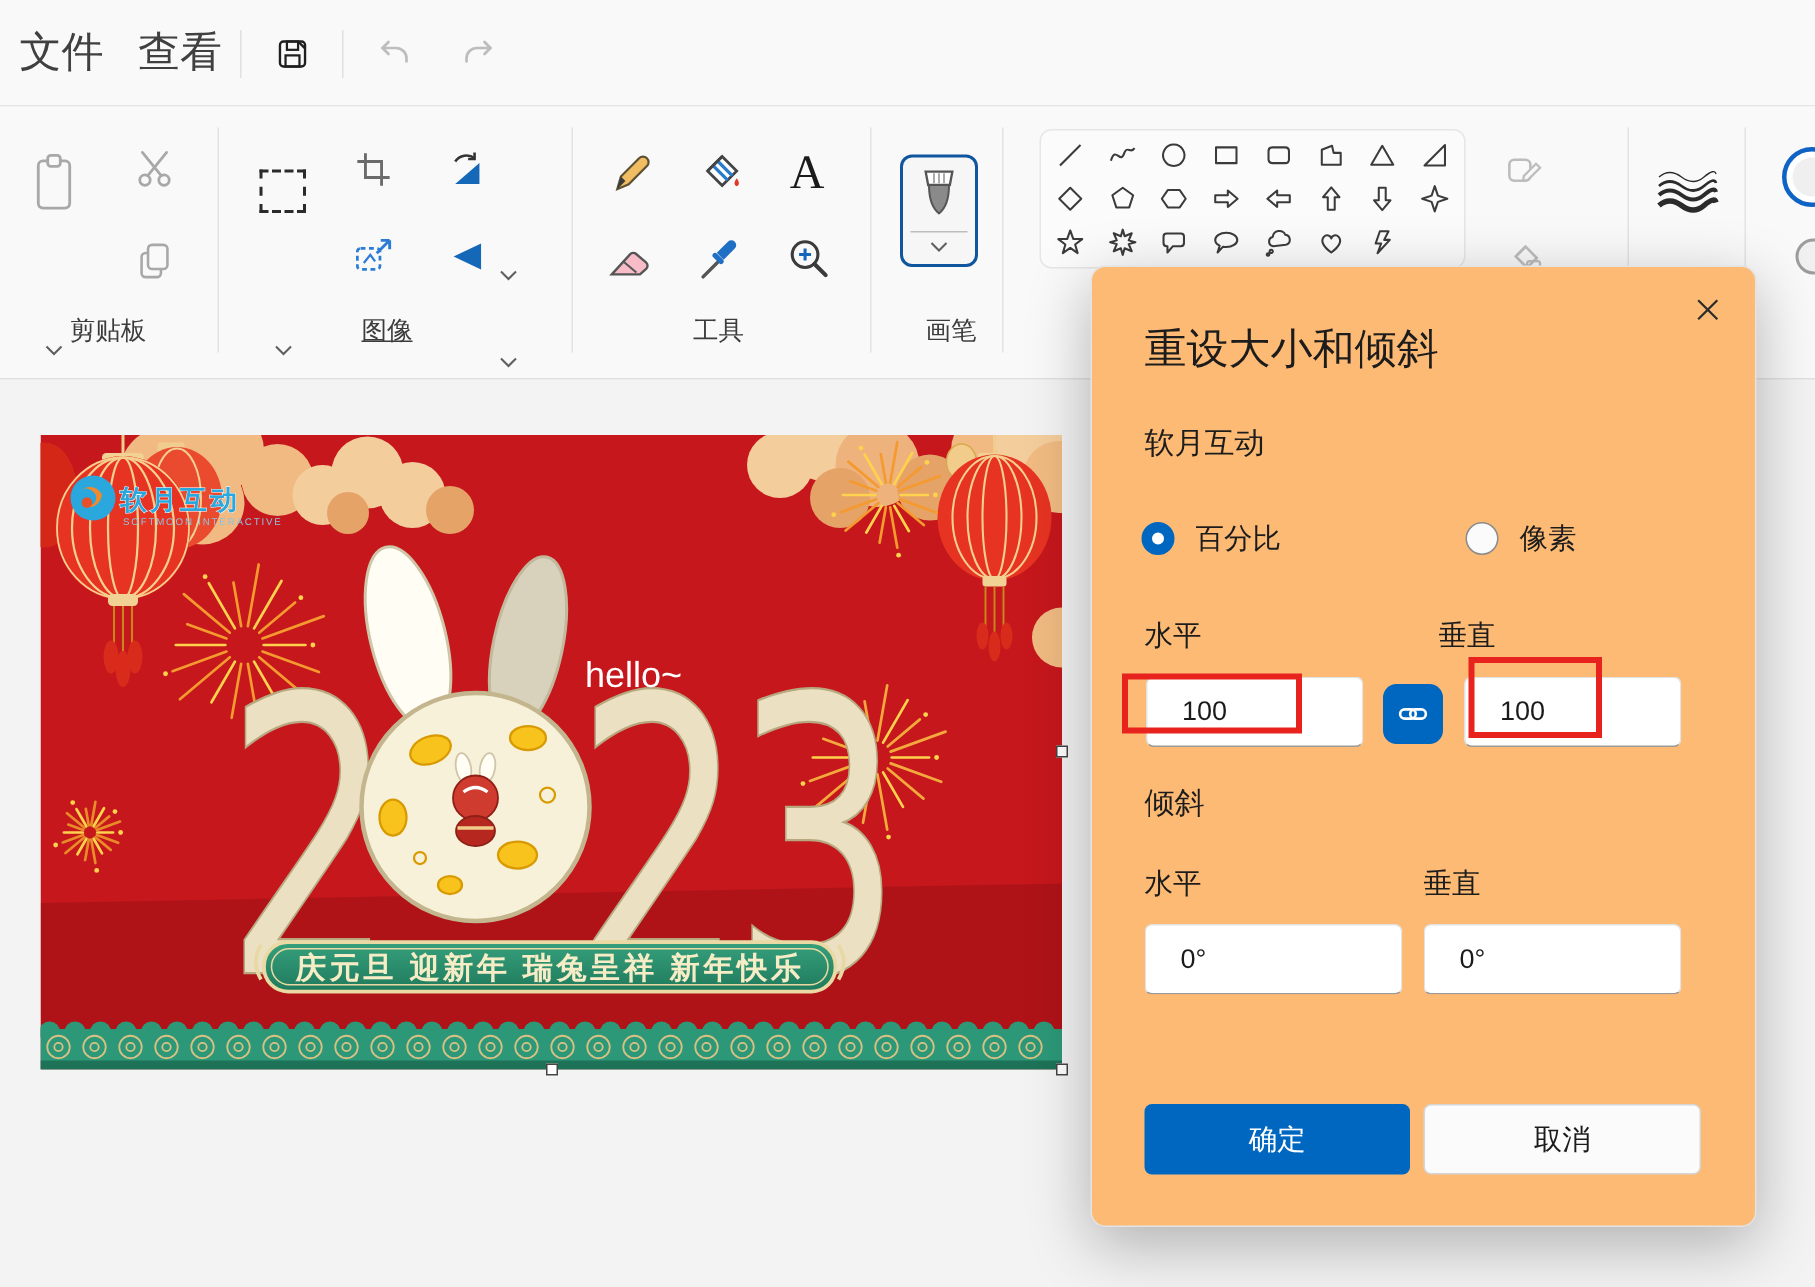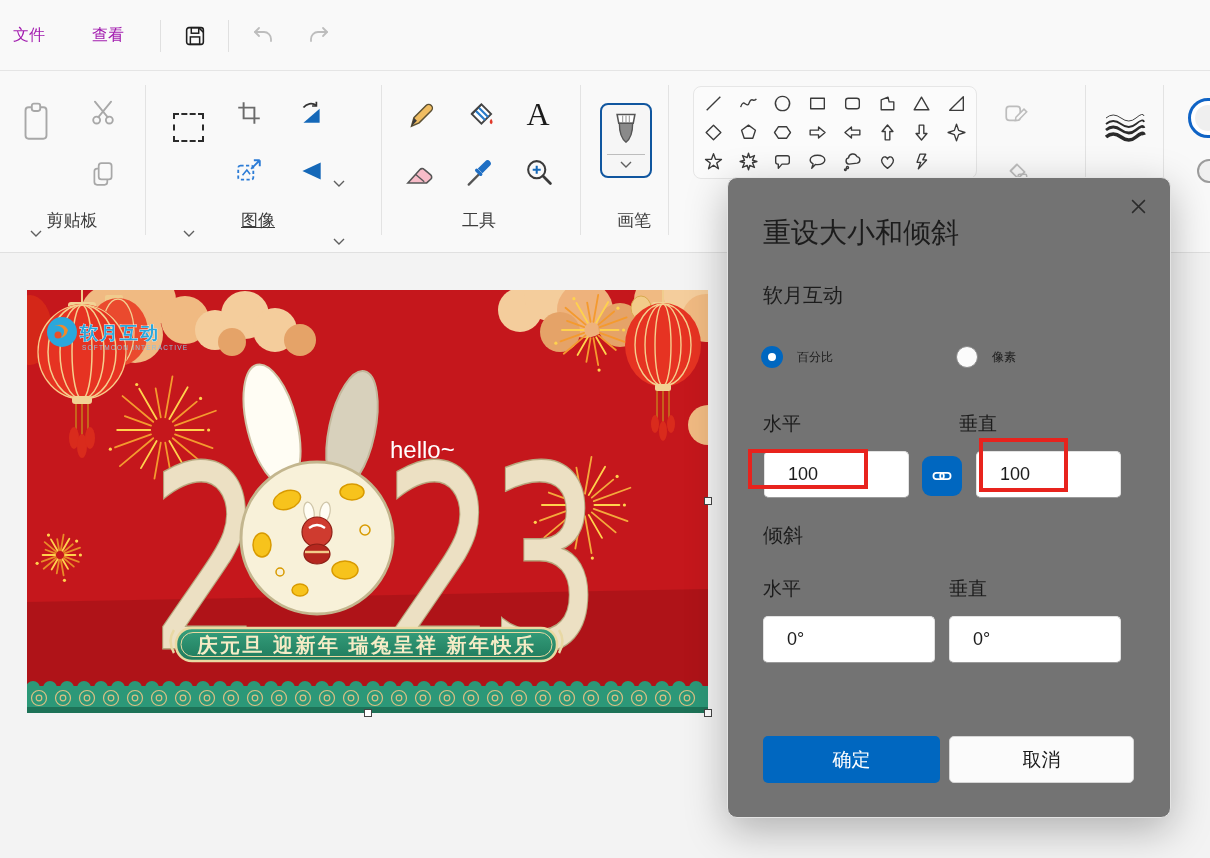--- a/index.html
+++ b/index.html
@@ -1,21 +1,21 @@
 <!DOCTYPE html>
 <html style="--accent: #0067c0; --anno: #e8231d;"><head>
 <meta charset="utf-8">
 <style>
   html,body{margin:0;padding:0;background:#e9e9e9;}
   .app{position:relative;width:1210px;height:858px;overflow:hidden;
        font-family:"Liberation Sans","DejaVu Sans",sans-serif;background:#f3f3f3;
        -webkit-font-smoothing:antialiased;}
   
   .topbar{position:absolute;left:0;top:0;width:1210px;height:70px;background:#f9f9f9;border-bottom:1px solid #e5e5e5;}
-  .menu-item{position:absolute;top:0;height:70px;display:flex;align-items:center;font-size:16px;color:#a21caf;cursor:default;}
+  .menu-item{position:absolute;top:0;height:70px;display:flex;align-items:center;font-size:28px;color:#404040;cursor:default;}
   .vdiv{position:absolute;top:20px;height:32px;width:1px;background:#e0e0e0;}
   .tb-btn{position:absolute;top:23px;width:26px;height:26px;display:flex;align-items:center;justify-content:center;}
   
   .ribbon{position:absolute;left:0;top:71px;width:1210px;height:181px;background:#f9f9f9;border-bottom:1px solid #e0e0e0;}
   .rdiv{position:absolute;top:14px;height:150px;width:1px;background:#e3e3e3;}
   .grp-label{position:absolute;top:138px;width:120px;text-align:center;font-size:17px;color:#3c3c3c;}
   .icon-btn{position:absolute;display:flex;align-items:center;justify-content:center;}
   .chev{position:absolute;width:14px;height:9px;}
   .sel-rect{position:absolute;width:31px;height:29px;border:2px dashed #2b2b2b;box-sizing:border-box;}
   .brush-btn{position:absolute;left:600px;top:32px;width:52px;height:75px;border:2px solid #10569f;border-radius:8px;
@@ -27,31 +27,31 @@
   .shape-cell{display:flex;align-items:center;justify-content:center;}
   .swatch1{position:absolute;right:-18px;top:27px;width:40px;height:40px;border-radius:50%;
            border:3px solid #0f63c5;background:#fff;box-sizing:border-box;}
   .swatch1 i{display:block;margin:4px;width:26px;height:26px;border-radius:50%;background:#efefef;}
   .swatch2{position:absolute;right:-11px;top:88px;width:24px;height:24px;border-radius:50%;
            border:2px solid #9c9c9c;background:#f0f0f0;box-sizing:border-box;}
   
   .canvas-wrap{position:absolute;left:27px;top:290px;width:681px;height:423px;}
   .handle{position:absolute;width:8px;height:8px;background:#fff;border:1px solid #444;box-sizing:border-box;z-index:5;}
   
-  .dialog{position:absolute;left:727px;top:177px;width:444px;height:641px;background:#737373;border:1px solid #e3e3e3;
+  .dialog{position:absolute;left:727px;top:177px;width:444px;height:641px;background:#fdba74;border:1px solid #e3e3e3;
           border-radius:10px;box-shadow:0 12px 42px rgba(0,0,0,.28);z-index:20;box-sizing:border-box;}
   .dlg-title{position:absolute;left:35px;top:36px;font-size:28px;color:#1c1c1c;}
   .dlg-close{position:absolute;right:14px;top:10px;width:36px;height:36px;display:flex;align-items:center;justify-content:center;border-radius:6px;}
   .sec-label{position:absolute;left:35px;font-size:20px;color:#1c1c1c;}
   .fld-label{position:absolute;font-size:19px;color:#1c1c1c;}
   .radio-row{position:absolute;left:33px;top:168px;display:flex;align-items:center;}
   .radio{width:22px;height:22px;border-radius:50%;box-sizing:border-box;}
   .radio.sel{border:7px solid var(--accent);background:#fff;}
   .radio.unsel{border:1px solid #8b8b8b;background:#fbfbfb;}
-  .radio-label{font-size:12px;color:#1c1c1c;margin-left:14px;}
+  .radio-label{font-size:19px;color:#1c1c1c;margin-left:14px;}
   .txt-input{position:absolute;height:47px;box-sizing:border-box;background:#fff;border:1px solid #e2e2e2;
              border-bottom:1px solid #9a9a9a;border-radius:5px;font-size:18px;color:#1b1b1b;padding:0 0 0 23px;
              font-family:"Liberation Sans","DejaVu Sans",sans-serif;outline:none;}
   .link-btn{position:absolute;left:194px;top:278px;width:40px;height:40px;background:var(--accent);border-radius:9px;
             display:flex;align-items:center;justify-content:center;}
   .btn{position:absolute;top:558px;height:47px;border-radius:5px;display:flex;align-items:center;justify-content:center;
        font-size:19px;box-sizing:border-box;}
   .btn.primary{left:35px;width:177px;background:var(--accent);color:#fff;}
   .btn.secondary{left:221px;width:185px;background:#fbfbfb;border:1px solid #d5d5d5;color:#1b1b1b;}
   .anno{position:absolute;border:4px solid var(--anno);z-index:40;box-sizing:border-box;}

